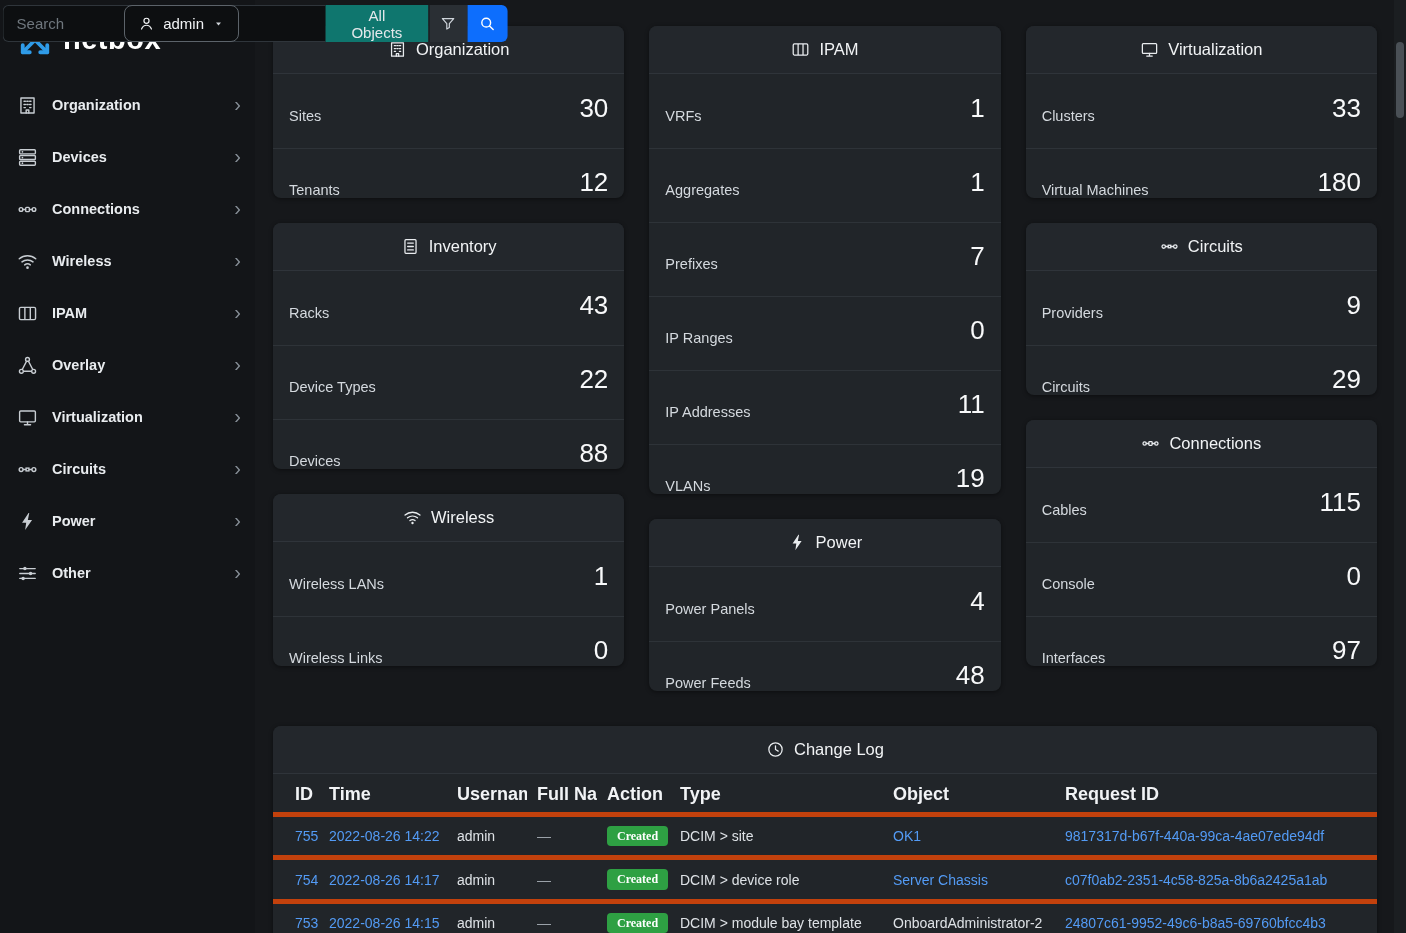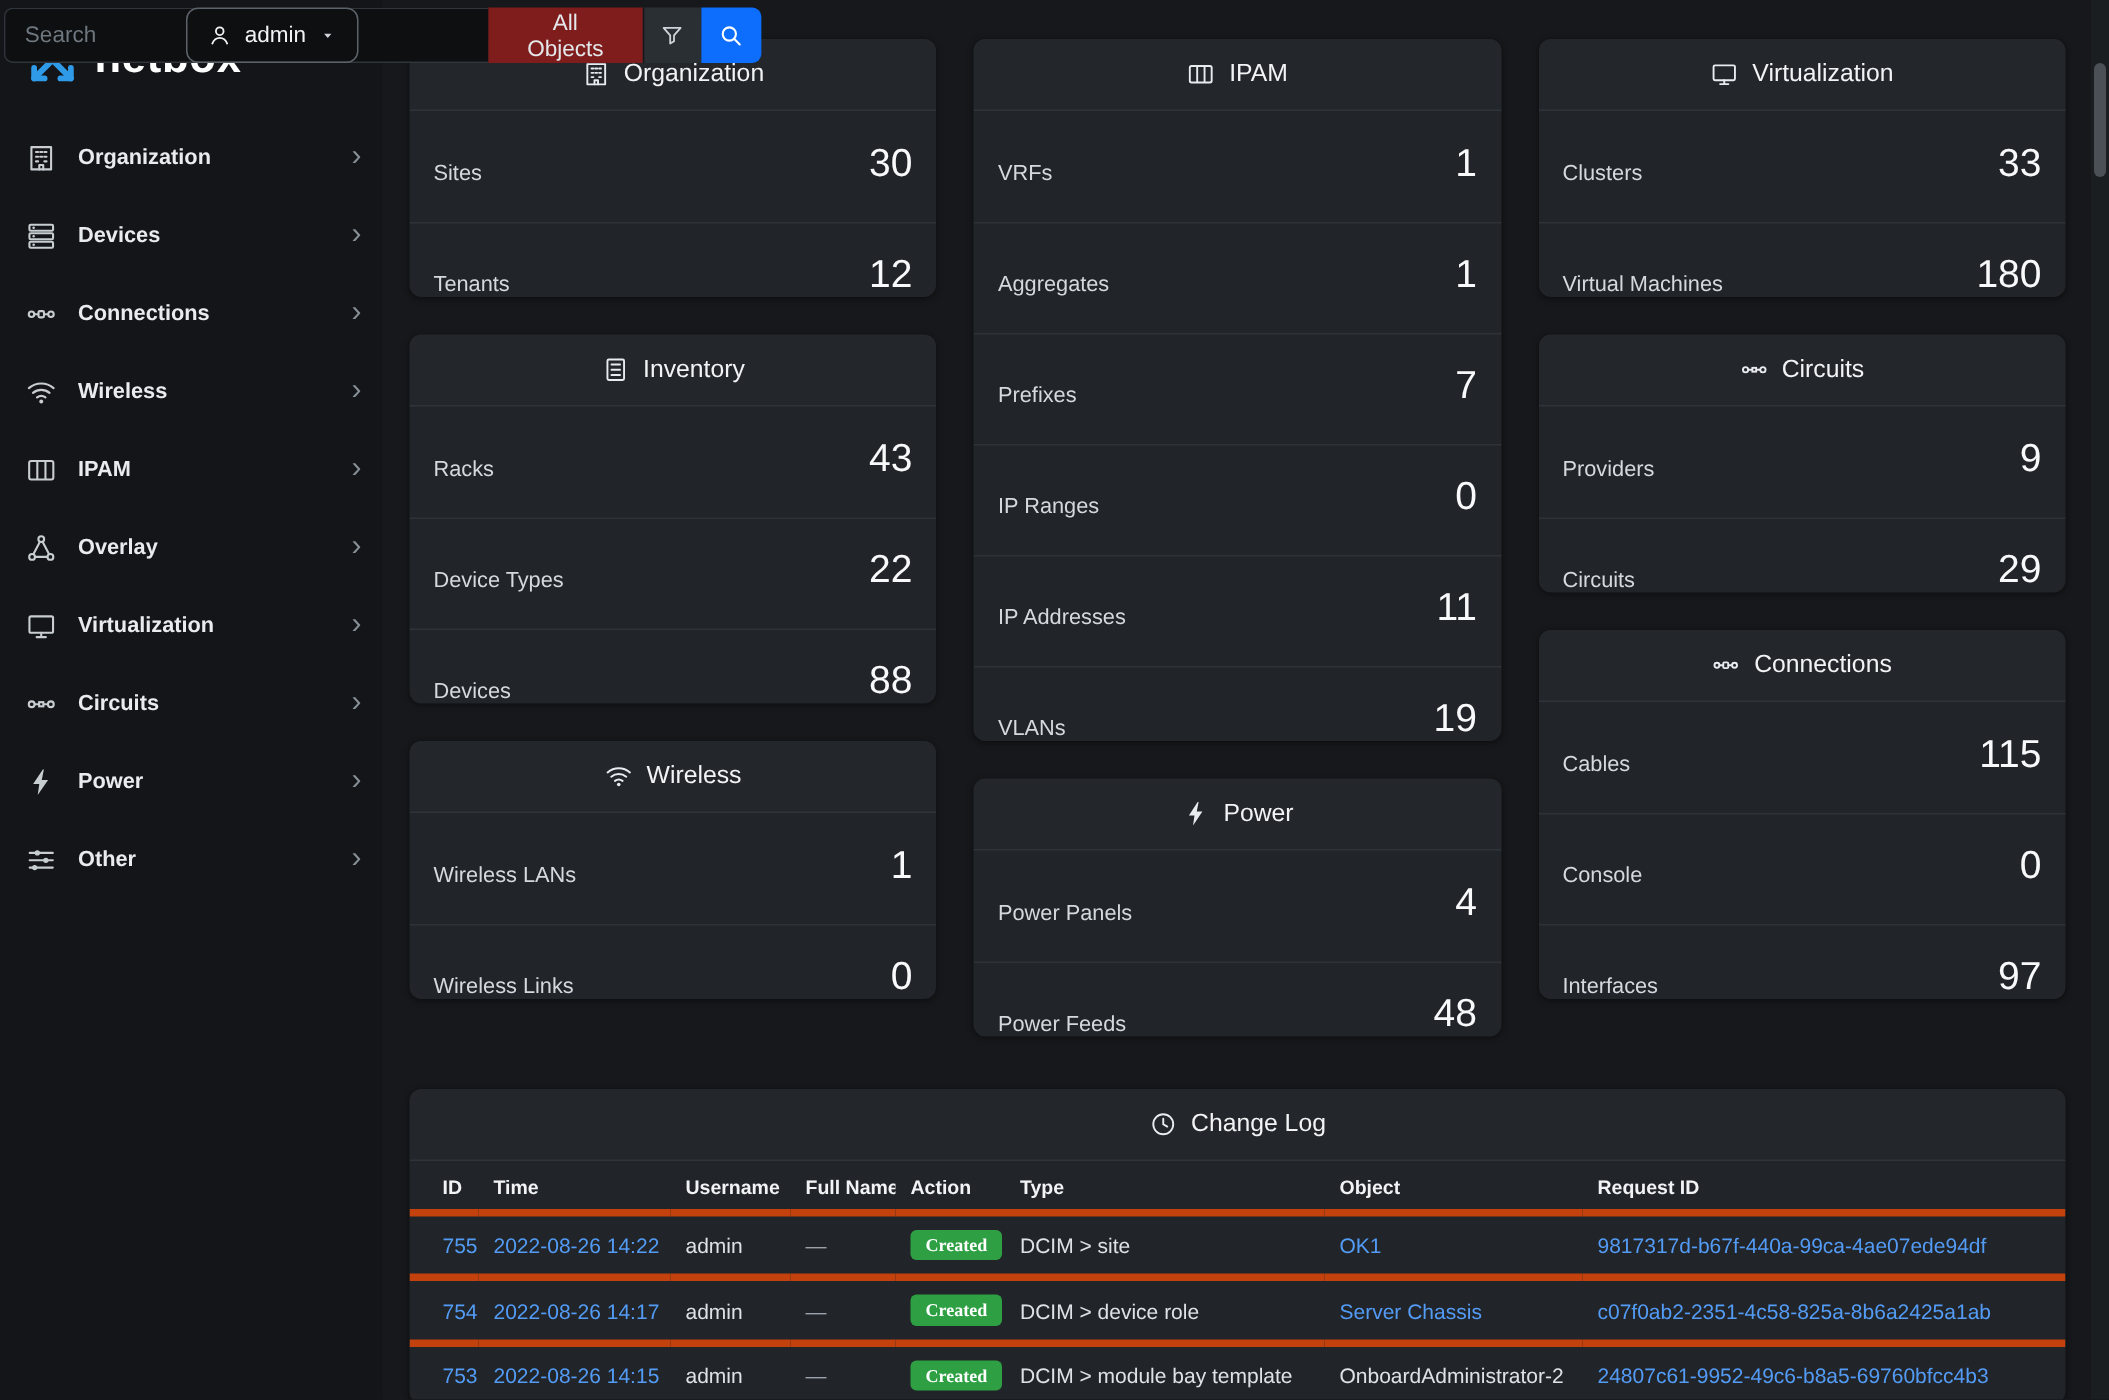--- a/index.html
+++ b/index.html
@@ -31,21 +31,21 @@
   .chev { color:#868e96; font-size:20px; line-height:1; padding-bottom:3px; }
 
   
   .main { flex:1; min-width:0; display:flex; flex-direction:row; }
   .topbar { height:47px; flex-shrink:0; position:relative; }
   .search-group { position:absolute; left:50%; transform:translateX(-50%); top:5px; height:37px; display:flex; }
   .search-input { width:337px; height:37px; background:#0d0f11; border:1px solid #2f353b; border-right:none;
                   border-radius:6px 0 0 6px; color:#dee2e6; font-size:15px; padding:0 13px; outline:none;
                   font-family:"Liberation Sans", sans-serif; }
   .search-input::placeholder { color:#6f777e; }
-  .scope-btn { height:37px; padding:0 17px; background:#7f1d1d; color:#e4e8eb; border:none; font-size:15px;
+  .scope-btn { height:37px; padding:0 17px; background:#0f766e; color:#e4e8eb; border:none; font-size:15px;
                cursor:pointer; font-family:"Liberation Sans", sans-serif; }
   .filter-btn { height:37px; width:41px; background:#2a2f34; border:none; border-left:1px solid #16181b;
                 color:#ced4da; cursor:pointer; display:flex; align-items:center; justify-content:center; }
   .go-btn { height:37px; width:42px; background:var(--accent); border:none; border-radius:0 6px 6px 0;
             color:#fff; cursor:pointer; display:flex; align-items:center; justify-content:center; }
   .btn-icon { width:17px; height:17px; }
   .user-btn { position:absolute; right:16px; top:5px; height:37px; padding:0 13px; display:flex; align-items:center;
               gap:8px; background:transparent; border:1px solid #5c636a; border-radius:8px; color:#f1f3f5;
               font-size:15px; cursor:pointer; font-family:"Liberation Sans", sans-serif; }
   .user-icon { width:17px; height:17px; }
@@ -62,21 +62,21 @@
   .stat-row { display:flex; align-items:flex-end; justify-content:space-between; height:50px; padding:0 16px;
               text-decoration:none; cursor:pointer; }
   .stat-row + .stat-row { border-top:1px solid #2e3338;margin-top:24px; }
   .stat-label { color:#d4d9de; font-size:14.5px; }
   .stat-value { color:#f8f9fa; font-size:26px; font-weight:400; }
 
   
   .changelog { margin-top:35px; }
   .cl-table { width:100%; border-collapse:collapse; table-layout:fixed; font-size:14px; }
   .cl-table th, .cl-table td { text-align:left; padding:8px 10px; overflow:hidden; white-space:nowrap; }
-  .cl-table th { color:#f1f3f5; font-weight:700; font-size:13px; padding-top:10px; padding-bottom:7px; }
+  .cl-table th { color:#f1f3f5; font-weight:700; font-size:18px; padding-top:10px; padding-bottom:7px; }
   .cl-table td { border-top:5px solid #c2410c; color:#dee2e6; padding-top:9px; padding-bottom:9px; }
   .cl-table th:first-child, .cl-table td:first-child { padding-left:22px; }
   .col-id{width:46px}.col-time{width:128px}.col-user{width:80px}.col-full{width:70px}
   .col-action{width:73px}.col-type{width:213px}.col-object{width:172px}.col-req{width:auto}
   a.link { color:var(--link); text-decoration:none; cursor:pointer; }
   td.muted { color:#9aa1a8; }
   .badge { display:inline-block; background:var(--success); color:#fff; font-size:12px; font-weight:600;
            padding:3px 10px; border-radius:4px; line-height:1.2;font-family:Liberation Serif, serif; }
 
   

